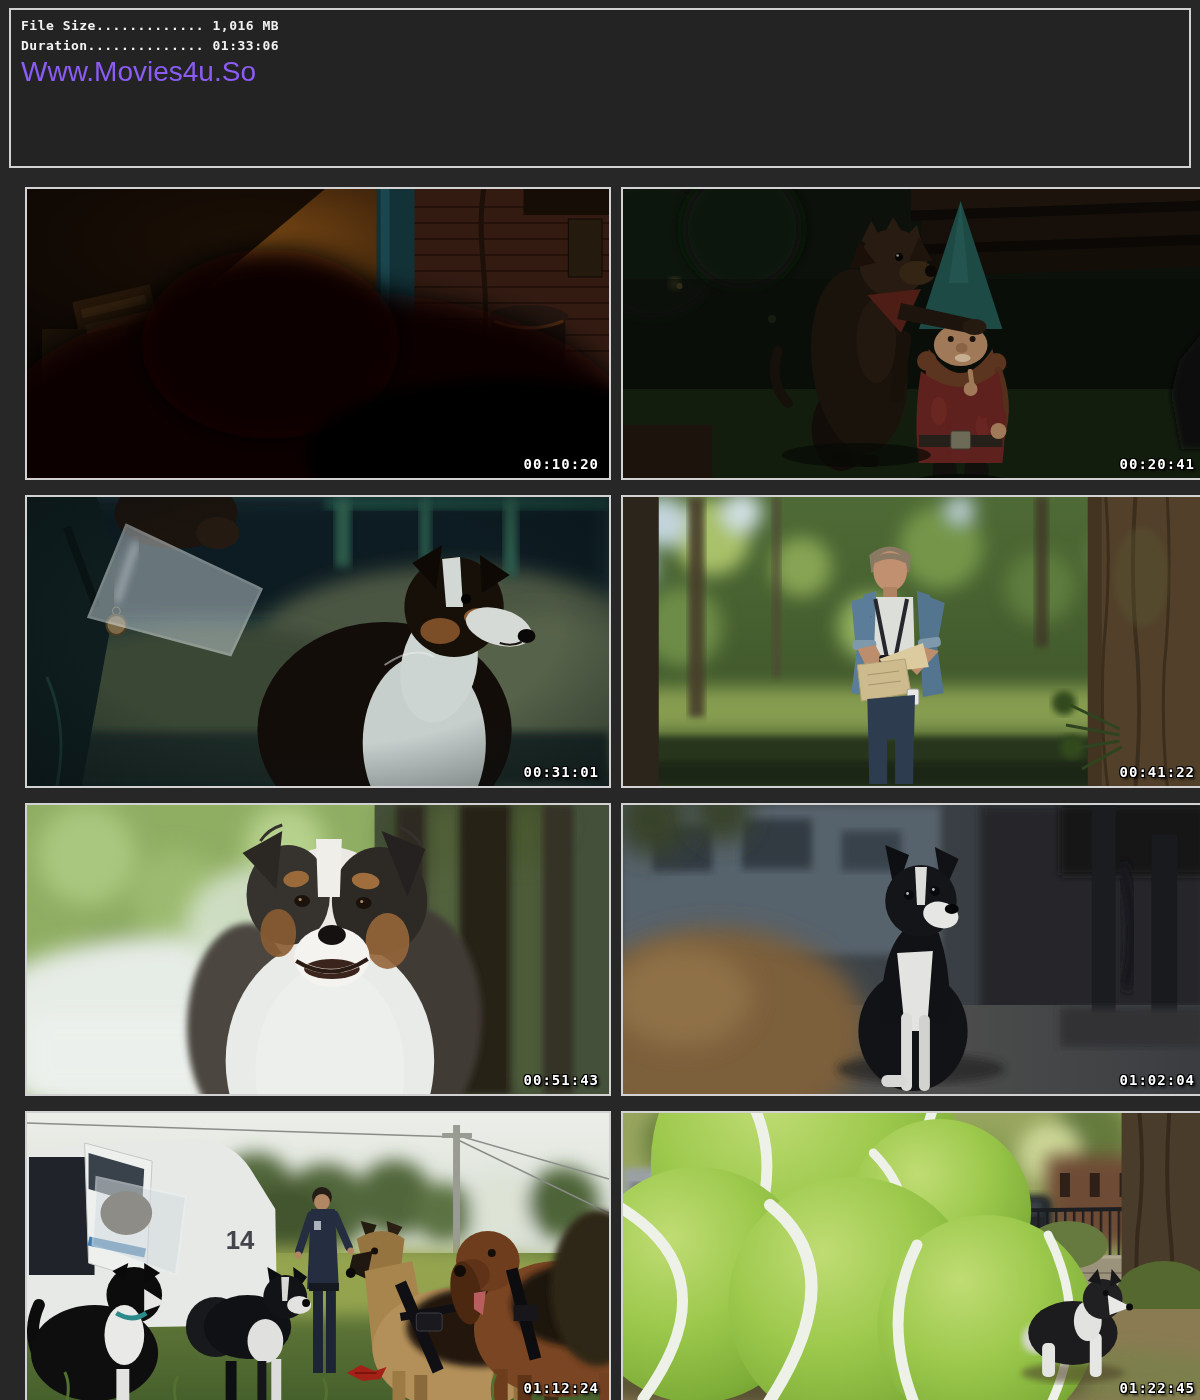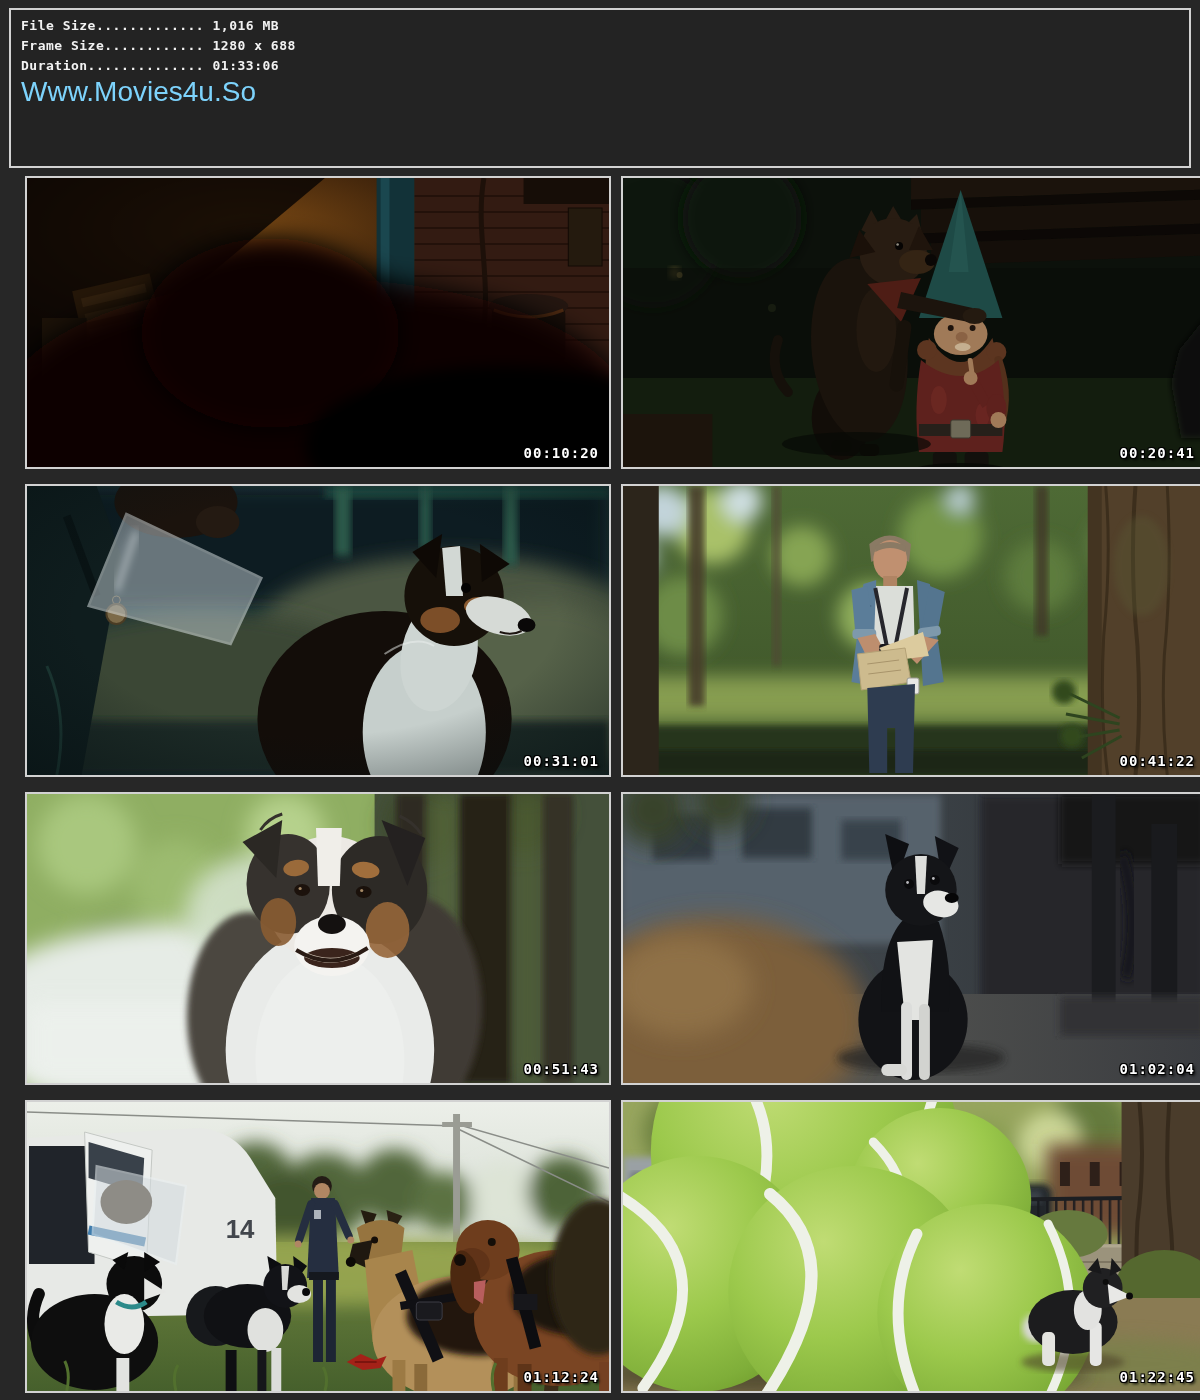--- a/index.html
+++ b/index.html
@@ -1,34 +1,33 @@
 <!DOCTYPE html>
 <html><head>
 <meta charset="utf-8">
 <style>
   html,body{margin:0;padding:0;background:#272727;}
   .page{width:1200px;height:1400px;box-sizing:border-box;padding:8px 9px;background:#272727;font-family:"DejaVu Sans Mono",monospace;}
-  .info-box{box-sizing:border-box;width:1182px;height:160px;border:2px solid #d2d2d2;background:#232323;padding:6px 10px 0 10px;overflow:hidden;margin-bottom:8px;}
+  .info-box{box-sizing:border-box;width:1182px;height:160px;border:2px solid #d2d2d2;background:#232323;padding:6px 10px 0 10px;overflow:hidden;margin-bottom:19px;}
   .info-line{font:bold 13px/20px "DejaVu Sans Mono",monospace;color:#f2f2f2;white-space:pre;letter-spacing:.5px;}
-  .watermark{font:400 28px/29px "Liberation Sans",sans-serif;color:#7dd3fc;margin-top:1px;}
+  .watermark{font:400 28px/29px "Liberation Sans",sans-serif;color:#8b5cf6;margin-top:1px;}
   .grid{display:grid;grid-template-columns:586px 586px;column-gap:10px;row-gap:15px;padding-left:16px;}
   .shot{position:relative;box-sizing:border-box;width:586px;height:293px;border:2px solid #d2d2d2;background:#000;overflow:hidden;margin:0;}
   .shot svg{display:block;width:100%;height:100%;}
   .ts{position:absolute;right:10px;bottom:6px;font:bold 14px "DejaVu Sans Mono",monospace;color:#fff;letter-spacing:1px;
       text-shadow:-1px -1px 0 #000,1px -1px 0 #000,-1px 1px 0 #000,1px 1px 0 #000,2px 2px 3px #000;}
   .van-number{font-family:"Liberation Sans",sans-serif;font-weight:bold;}
 </style>
 </head>
 <body>
 
 <div class="page">
 
   <div class="info-box">
     <div class="info-line">File Size............. 1,016 MB</div>
-    <div class="info-line">Frame Size............ 1280 x 688</div>
     <div class="info-line">Duration.............. 01:33:06</div>
     <div class="watermark">Www.Movies4u.So</div>
   </div>
 
   <div class="grid">
 
     <figure class="shot">
       <svg viewBox="0 0 586 289" preserveAspectRatio="none">
         <defs>
           <radialGradient id="s1w" cx="0.38" cy="0.22" r="0.8">

